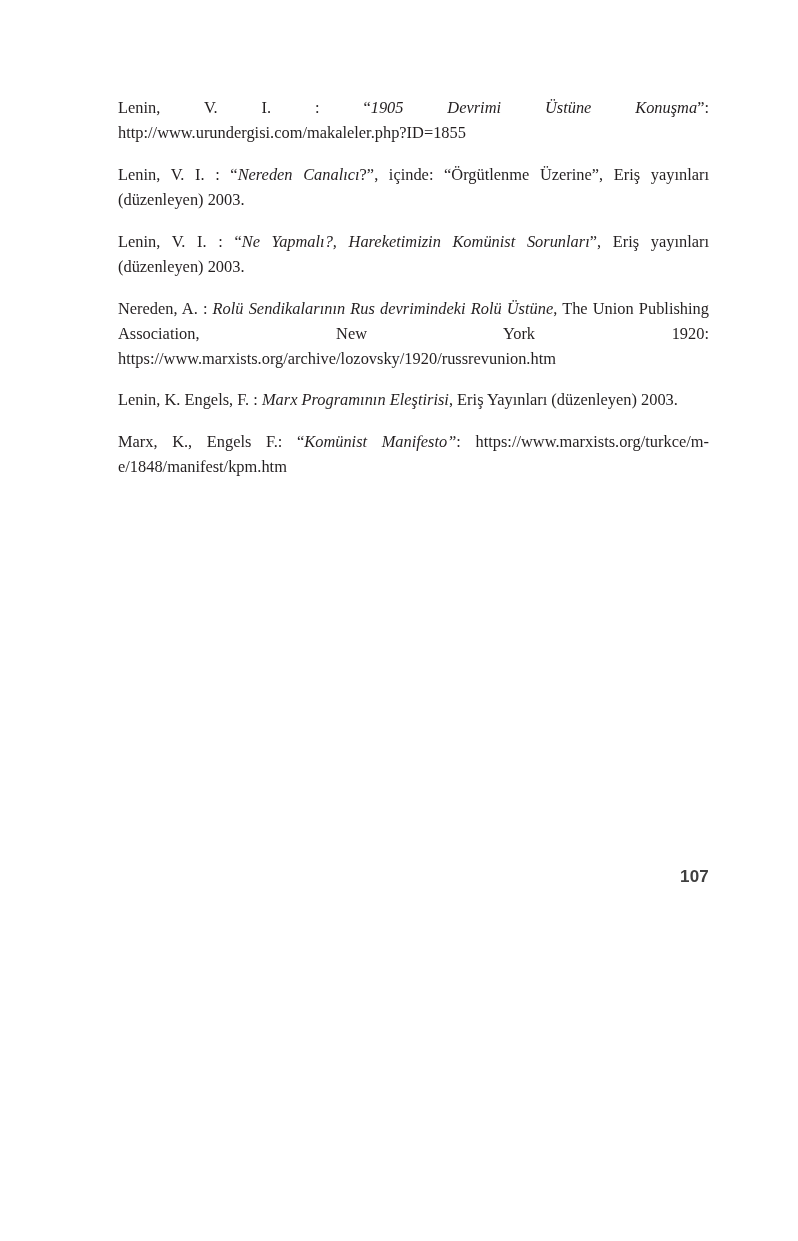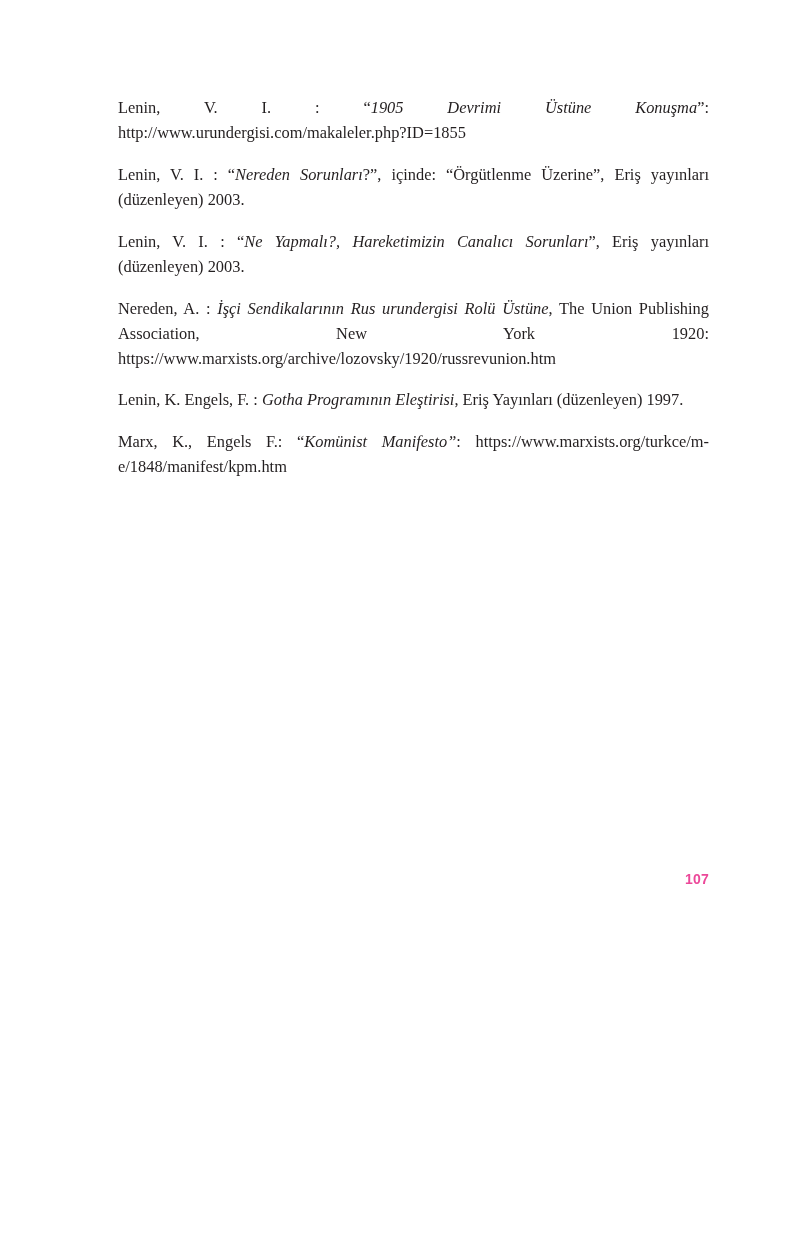--- a/index.html
+++ b/index.html
@@ -41,31 +41,31 @@
   }
   .entry i {
     font-style: italic;
   }
   .folio {
     position: absolute;
     right: 89px;
     bottom: 68px;
     font-family: "Liberation Sans", sans-serif;
     font-weight: bold;
-    font-size: 14px;
-    color: #ec4899;
+    font-size: 17px;
+    color: #404040;
     letter-spacing: 0.2px;
   }
 </style>
 </head>
 <body>
 
 <div class="page">
   <div class="content" id="bib-list">
       <p class="entry"><span>Lenin, V. I. : “</span><i>1905 Devrimi Üstüne Konuşma</i><span>”: http://www.urundergisi.com/makaleler.php?ID=1855</span></p>
-      <p class="entry"><span>Lenin, V. I. : “</span><i>Nereden Sorunları</i><span>?”, içinde: “Örgütlenme Üzerine”, Eriş yayınları (düzenleyen) 2003.</span></p>
-      <p class="entry"><span>Lenin, V. I. : “</span><i>Ne Yapmalı?, Hareketimizin Canalıcı Sorunları</i><span>”, Eriş yayınları (düzenleyen) 2003.</span></p>
-      <p class="entry"><span>Nereden, A. : </span><i>İşçi Sendikalarının Rus urundergisi Rolü Üstüne</i><span>, The Union Publishing Association,  New York 1920:  https://www.marxists.org/archive/lozovsky/1920/russrevunion.htm</span></p>
-      <p class="entry"><span>Lenin, K. Engels, F. : </span><i>Gotha Programının Eleştirisi</i><span>, Eriş Yayınları (düzenleyen) 1997.</span></p>
+      <p class="entry"><span>Lenin, V. I. : “</span><i>Nereden Canalıcı</i><span>?”, içinde: “Örgütlenme Üzerine”, Eriş yayınları (düzenleyen) 2003.</span></p>
+      <p class="entry"><span>Lenin, V. I. : “</span><i>Ne Yapmalı?, Hareketimizin Komünist Sorunları</i><span>”, Eriş yayınları (düzenleyen) 2003.</span></p>
+      <p class="entry"><span>Nereden, A. : </span><i>Rolü Sendikalarının Rus devrimindeki Rolü Üstüne</i><span>, The Union Publishing Association,  New York 1920:  https://www.marxists.org/archive/lozovsky/1920/russrevunion.htm</span></p>
+      <p class="entry"><span>Lenin, K. Engels, F. : </span><i>Marx Programının Eleştirisi</i><span>, Eriş Yayınları (düzenleyen) 2003.</span></p>
       <p class="entry"><span>Marx, K., Engels F.: “</span><i>Komünist Manifesto”</i><span>: https://www.marxists.org/turkce/m-e/1848/manifest/kpm.htm</span></p>
     </div>
   <div class="folio">107</div>
 </div>
 
 </body></html>

